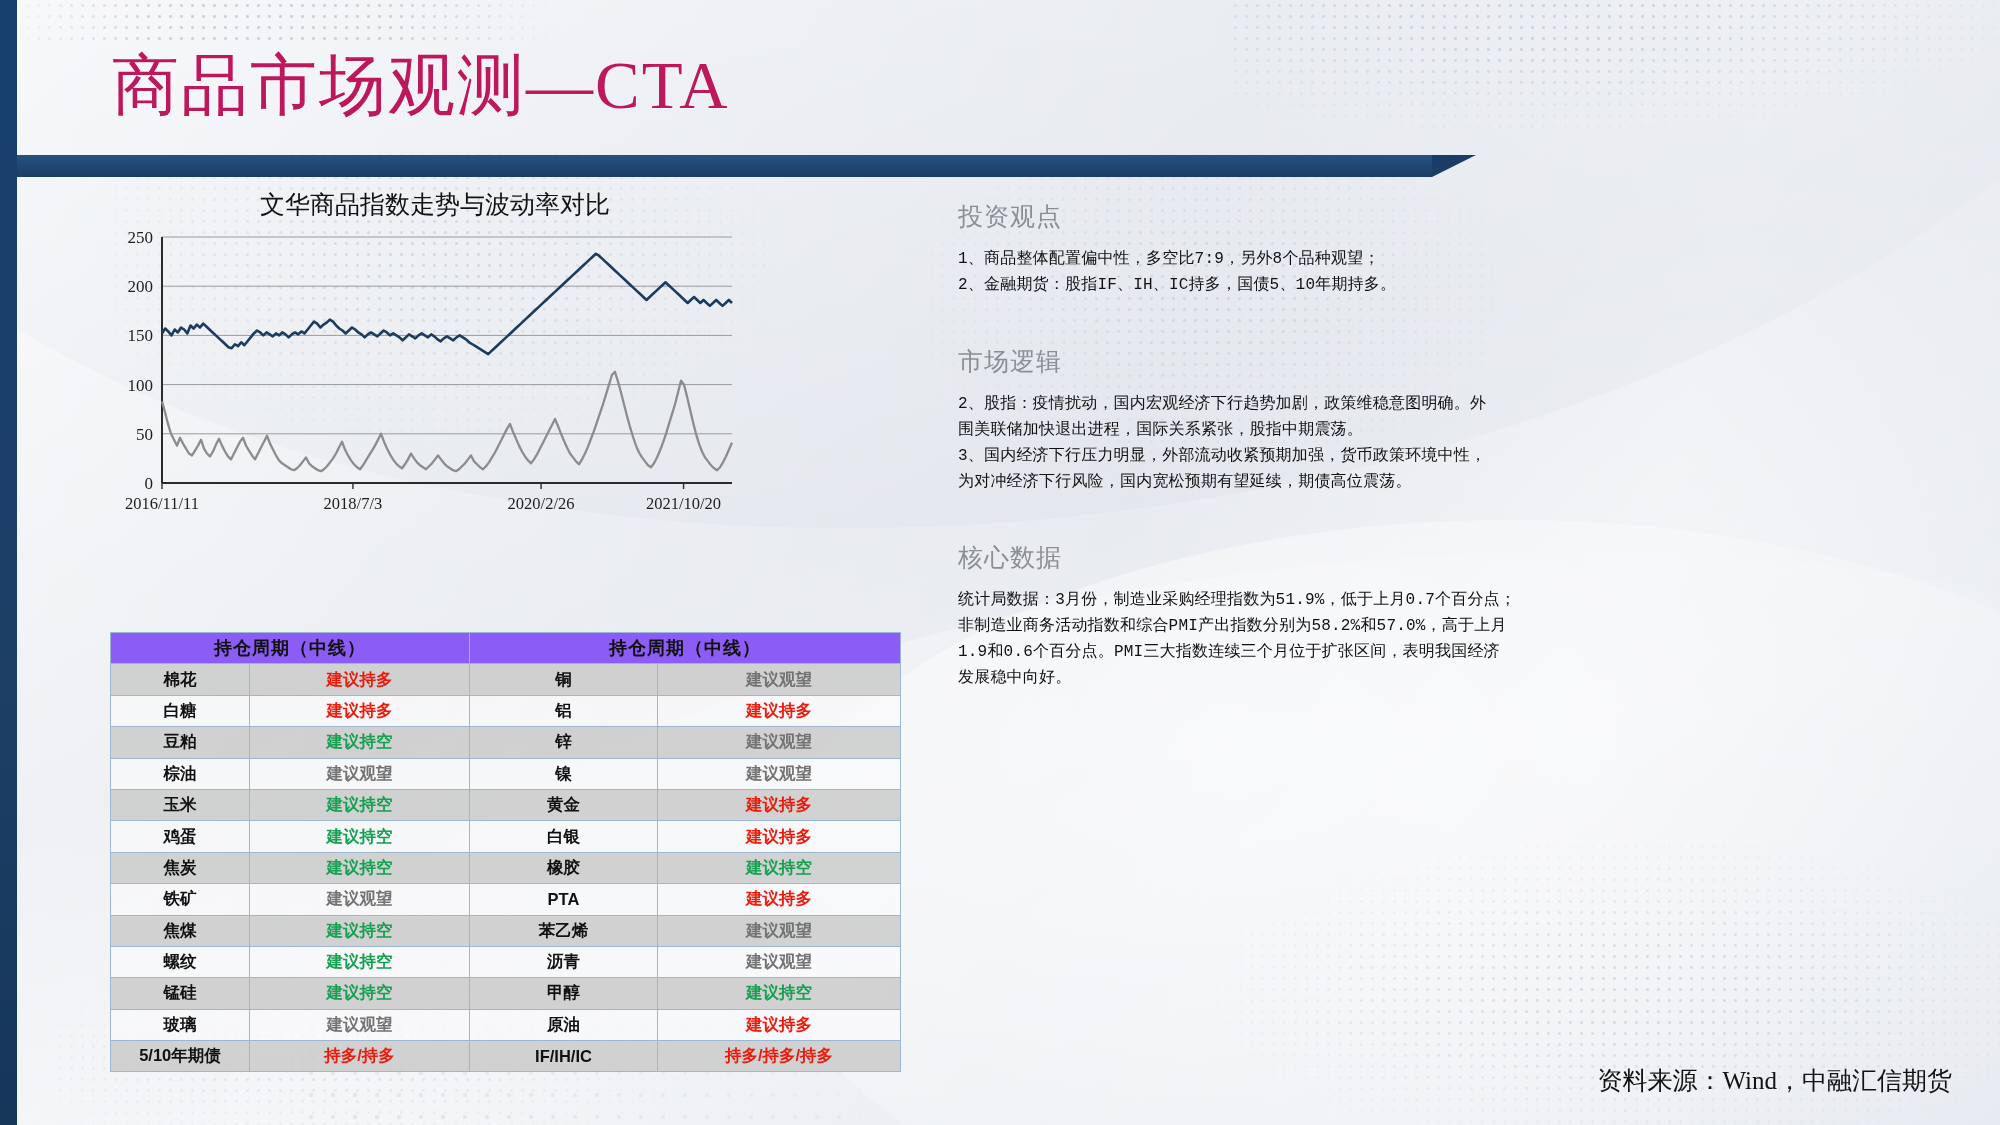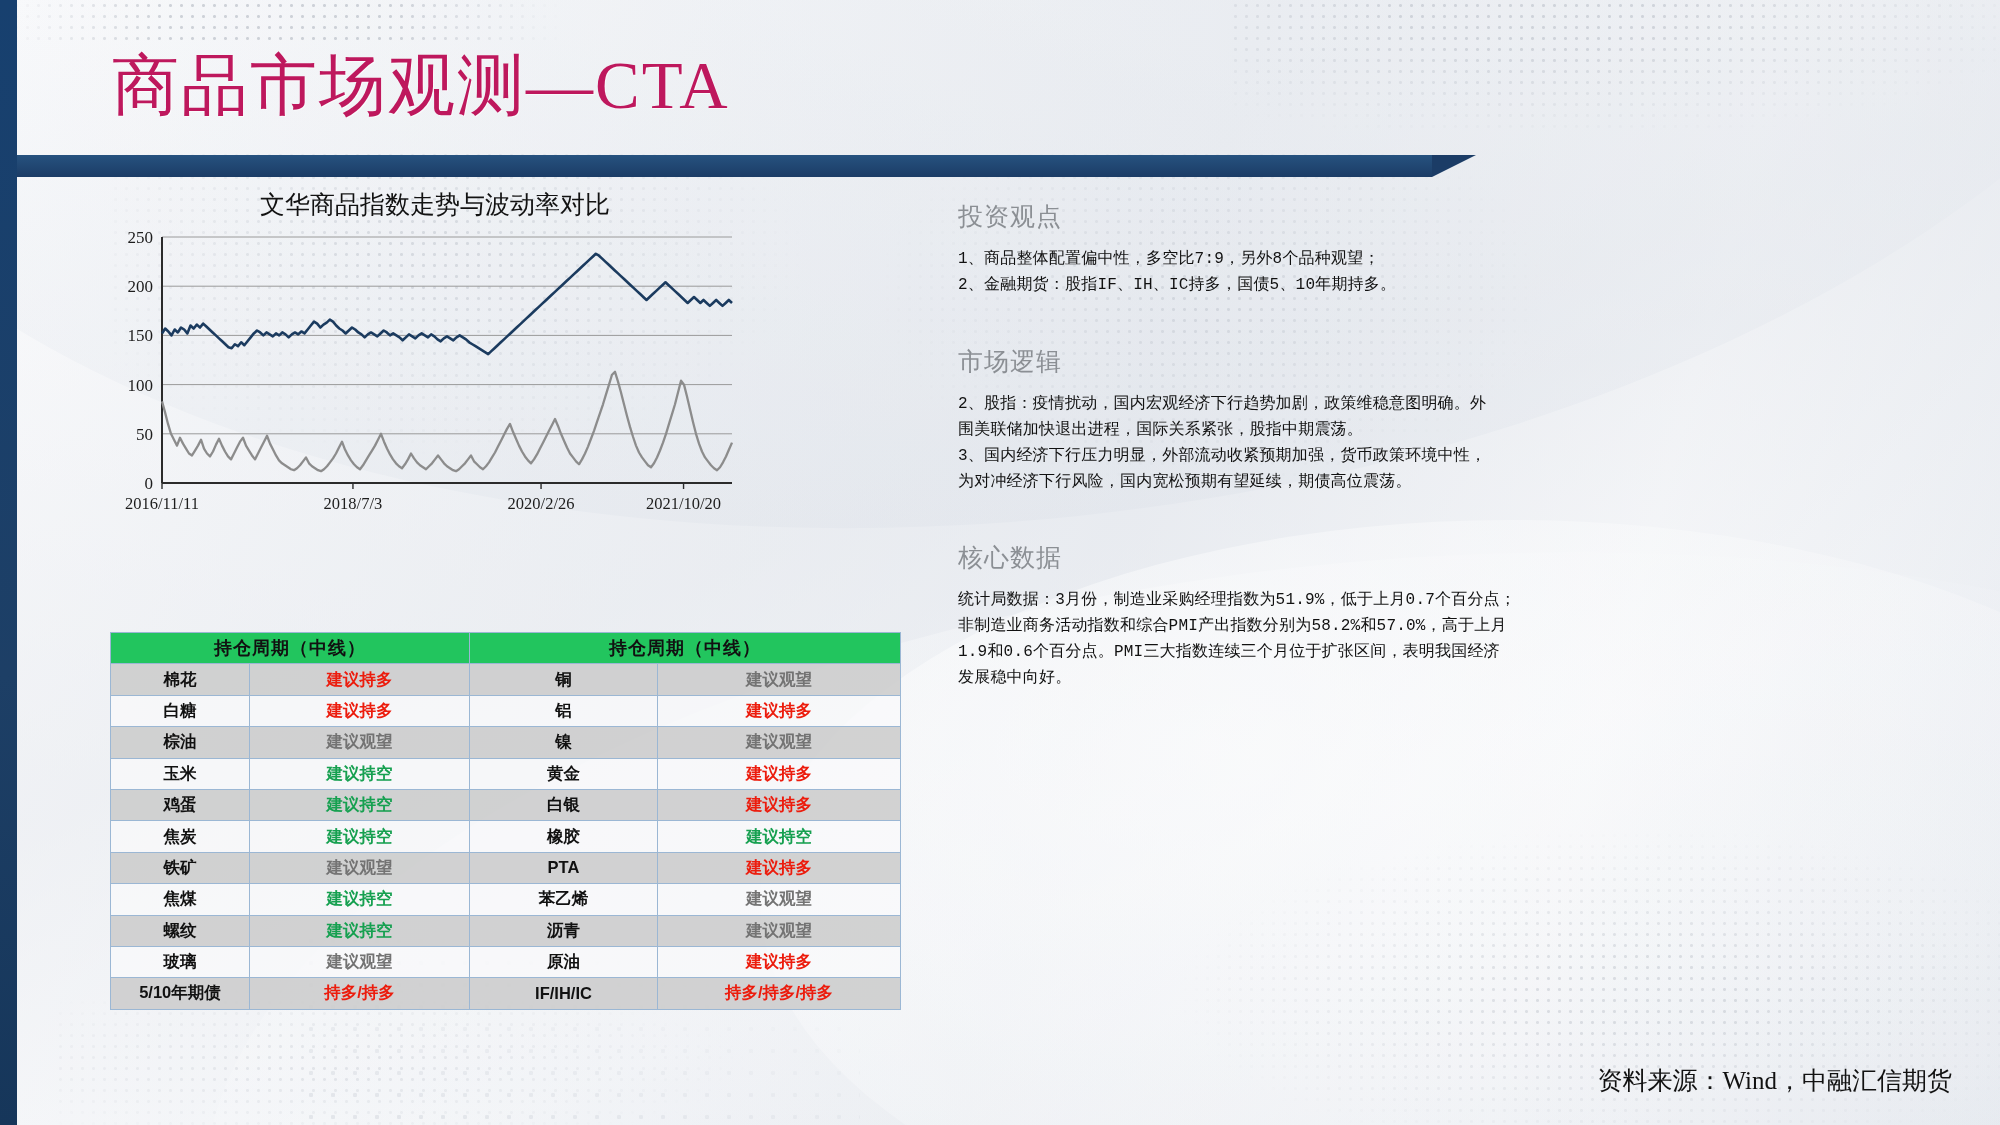--- a/index.html
+++ b/index.html
@@ -125,21 +125,21 @@
   
   #tbl-wrap { position: absolute; left: 110px; top: 632px; width: 790px; z-index: 4; }
   table { border-collapse: collapse; width: 790px; table-layout: fixed;
           font-family: "Liberation Sans","DejaVu Sans",sans-serif; }
   th, td {
     border: 1px solid #9bb7d4;
     height: 31.4px; text-align: center;
     font-size: 16.5px; font-weight: bold;
     color: #111; padding: 0 2px; white-space: nowrap;
   }
-  th { background: #22c55e; font-size: 18px; letter-spacing: 1px; }
+  th { background: #8b5cf6; font-size: 18px; letter-spacing: 1px; }
   col.c1 { width: 139px; } col.c2 { width: 220px; }
   col.c3 { width: 188px; } col.c4 { width: 243px; }
   tbody tr:nth-child(odd) td  { background: rgba(201,201,201,0.82); }
   tbody tr:nth-child(even) td { background: rgba(250,250,251,0.72); }
   tbody tr.last td { background: rgba(201,201,201,0.82); }
   .adv-long  { color: #ec1c0d; }
   .adv-short { color: #16a050; }
   .adv-wait  { color: #737373; }
   .name-cell { color: #111; }
 
@@ -244,20 +244,26 @@
           <td class="name-cell">铜</td>
           <td class="adv-wait">建议观望</td>
         </tr>
         <tr>
           <td class="name-cell">白糖</td>
           <td class="adv-long">建议持多</td>
           <td class="name-cell">铝</td>
           <td class="adv-long">建议持多</td>
         </tr>
         <tr>
+          <td class="name-cell">豆粕</td>
+          <td class="adv-short">建议持空</td>
+          <td class="name-cell">锌</td>
+          <td class="adv-wait">建议观望</td>
+        </tr>
+        <tr>
           <td class="name-cell">棕油</td>
           <td class="adv-wait">建议观望</td>
           <td class="name-cell">镍</td>
           <td class="adv-wait">建议观望</td>
         </tr>
         <tr>
           <td class="name-cell">玉米</td>
           <td class="adv-short">建议持空</td>
           <td class="name-cell">黄金</td>
           <td class="adv-long">建议持多</td>
@@ -284,20 +290,26 @@
           <td class="name-cell">焦煤</td>
           <td class="adv-short">建议持空</td>
           <td class="name-cell">苯乙烯</td>
           <td class="adv-wait">建议观望</td>
         </tr>
         <tr>
           <td class="name-cell">螺纹</td>
           <td class="adv-short">建议持空</td>
           <td class="name-cell">沥青</td>
           <td class="adv-wait">建议观望</td>
+        </tr>
+        <tr>
+          <td class="name-cell">锰硅</td>
+          <td class="adv-short">建议持空</td>
+          <td class="name-cell">甲醇</td>
+          <td class="adv-short">建议持空</td>
         </tr>
         <tr>
           <td class="name-cell">玻璃</td>
           <td class="adv-wait">建议观望</td>
           <td class="name-cell">原油</td>
           <td class="adv-long">建议持多</td>
         </tr>
         <tr class="last">
           <td class="name-cell">5/10年期债</td>
           <td class="adv-long">持多/持多</td>

